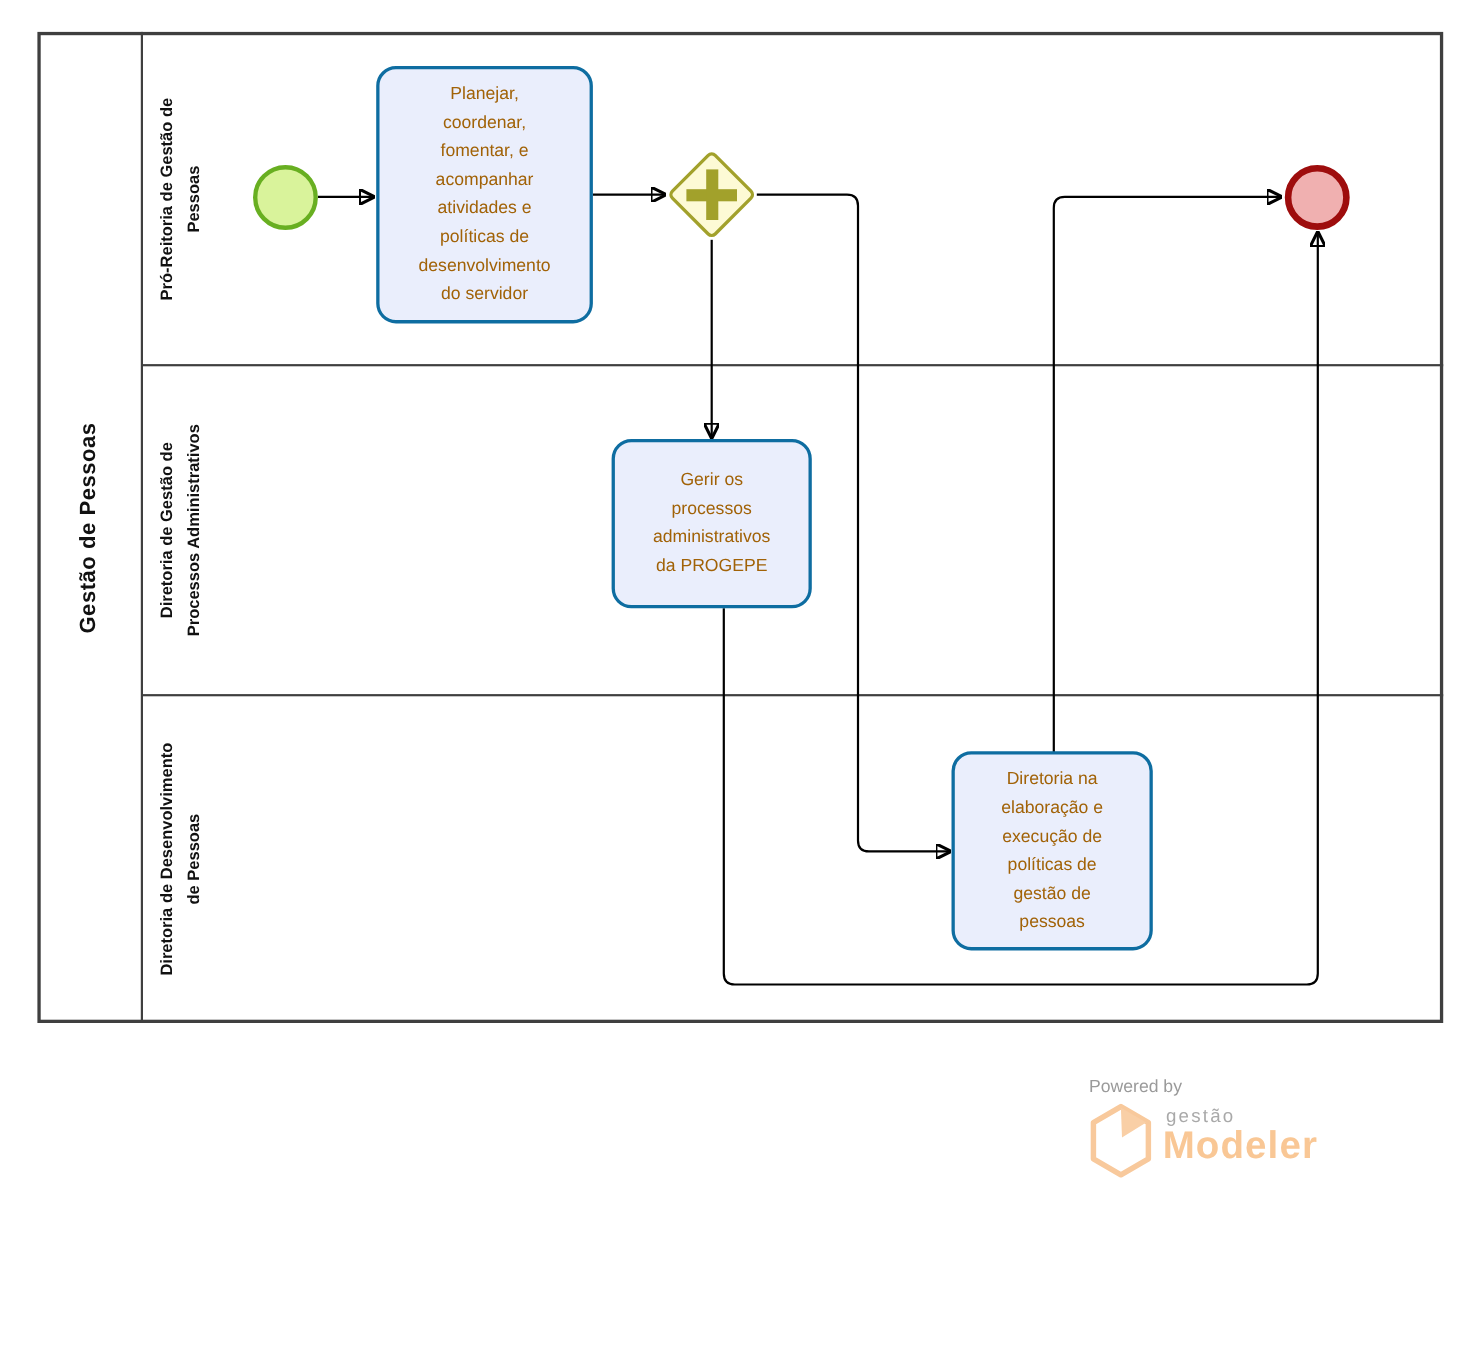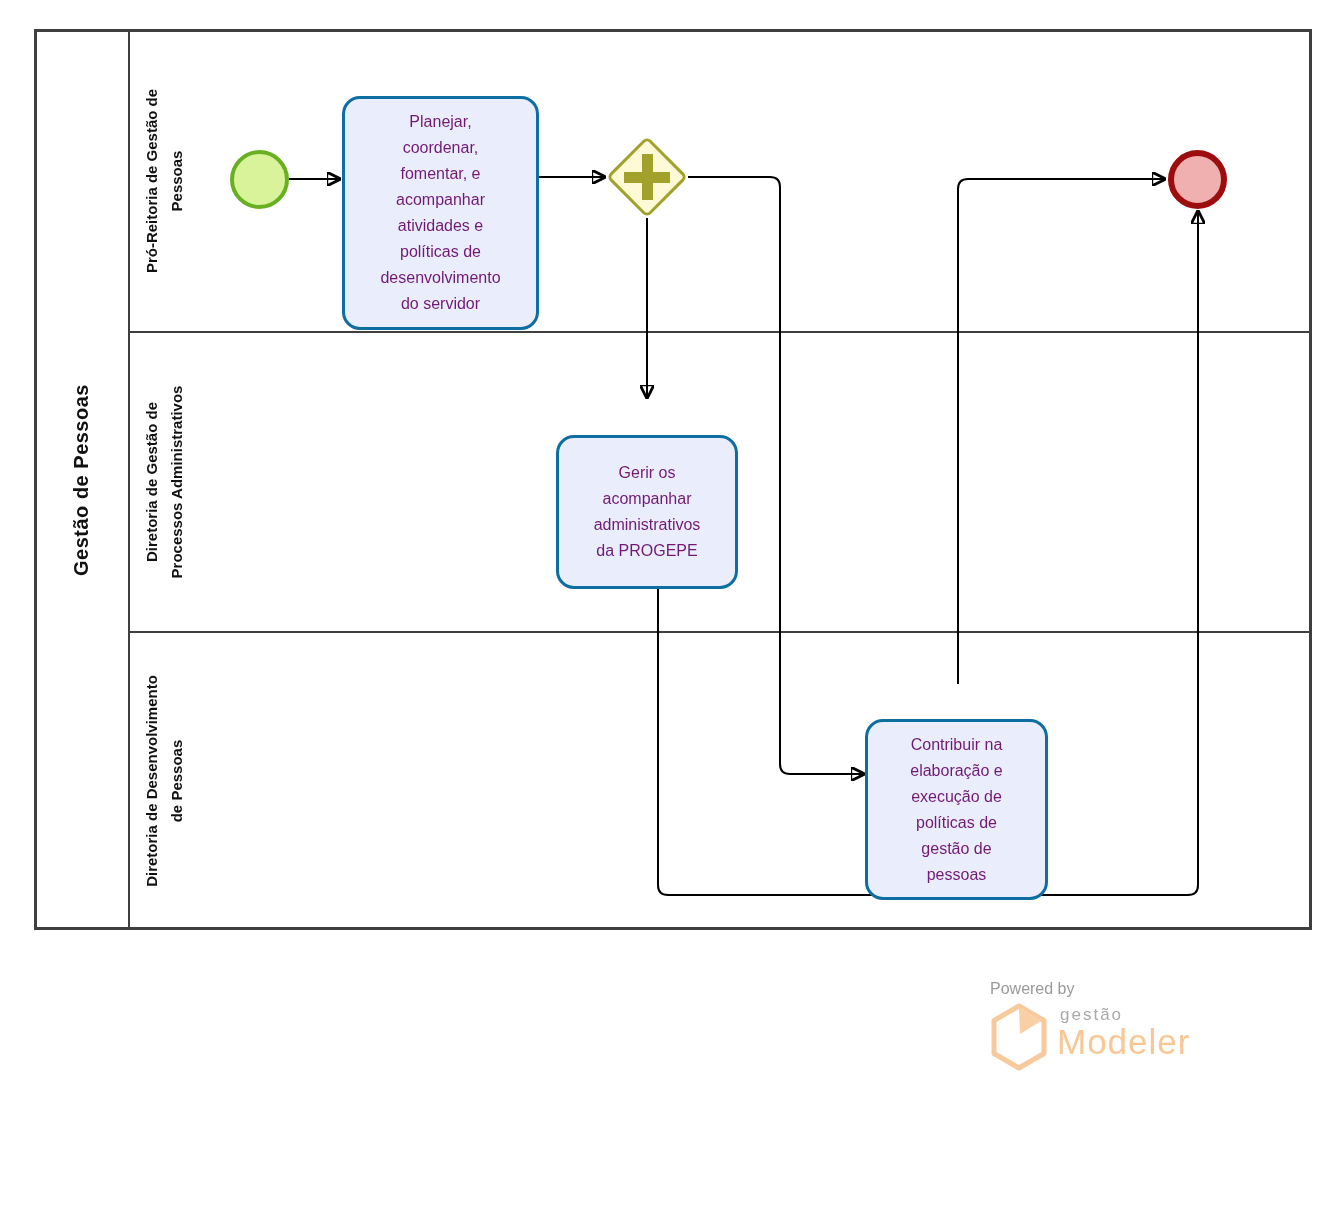--- a/index.html
+++ b/index.html
@@ -31,22 +31,22 @@
     transform:translate(-50%,-50%) rotate(-90deg);
     font-size:15px; font-weight:bold; color:#111;
     white-space:pre-line; text-align:center; line-height:25px;
   }
 
   
   .task {
     position:absolute; background:#eaeefc; border:3px solid #0e6da1;
     border-radius:18px; box-sizing:border-box;
     display:flex; align-items:center; justify-content:center;
-    text-align:center; color:#701a75; font-size:16px; line-height:26px;
-    white-space:pre-line; padding:4px;margin-top:36px;
+    text-align:center; color:#a16207; font-size:16px; line-height:26px;
+    white-space:pre-line; padding:4px;
   }
   .task-1 { left:342px; top:60px;  width:197px; height:234px; }
   .task-2 { left:556px; top:399px; width:182px; height:154px; }
   .task-3 { left:865px; top:683px; width:183px; height:181px; }
 
   .start-event {
     position:absolute; left:230px; top:150px; width:59px; height:59px;
     border-radius:50%; background:#d9f39b; border:4px solid #68af21;
     box-sizing:border-box;
   }
@@ -70,21 +70,21 @@
 
   
   .brand { position:absolute; left:985px; top:975px; width:280px; height:110px; }
   .powered-by { position:absolute; left:5px; top:5px; font-size:16px; color:#9a9a9a; }
   .brand-hex { position:absolute; left:6px; top:28px; }
   .brand-bizagi {
     position:absolute; left:75px; top:30px; font-size:17px; color:#a9a9a9;
     letter-spacing:2px;
   }
   .brand-modeler {
-    position:absolute; left:72px; top:47px; font-size:35px; font-weight:normal;
+    position:absolute; left:72px; top:47px; font-size:35px; font-weight:bold;
     color:#f9c795; letter-spacing:1px;
   }
 </style>
 </head>
 <body>
 
 <div id="canvas">
 
   <div class="pool-border"></div>
 
@@ -132,25 +132,25 @@
 desenvolvimento
 do servidor</div>
 
   <div class="gateway">
     <div class="gw-diamond"></div>
     <div class="gw-plus-h"></div>
     <div class="gw-plus-v"></div>
   </div>
 
   <div class="task task-2">Gerir os
-acompanhar
+processos
 administrativos
 da PROGEPE</div>
 
-  <div class="task task-3">Contribuir na
+  <div class="task task-3">Diretoria na
 elaboração e
 execução de
 políticas de
 gestão de
 pessoas</div>
 
   <div class="end-event"></div>
 
   <div class="brand">
     <div class="powered-by">Powered by</div>

